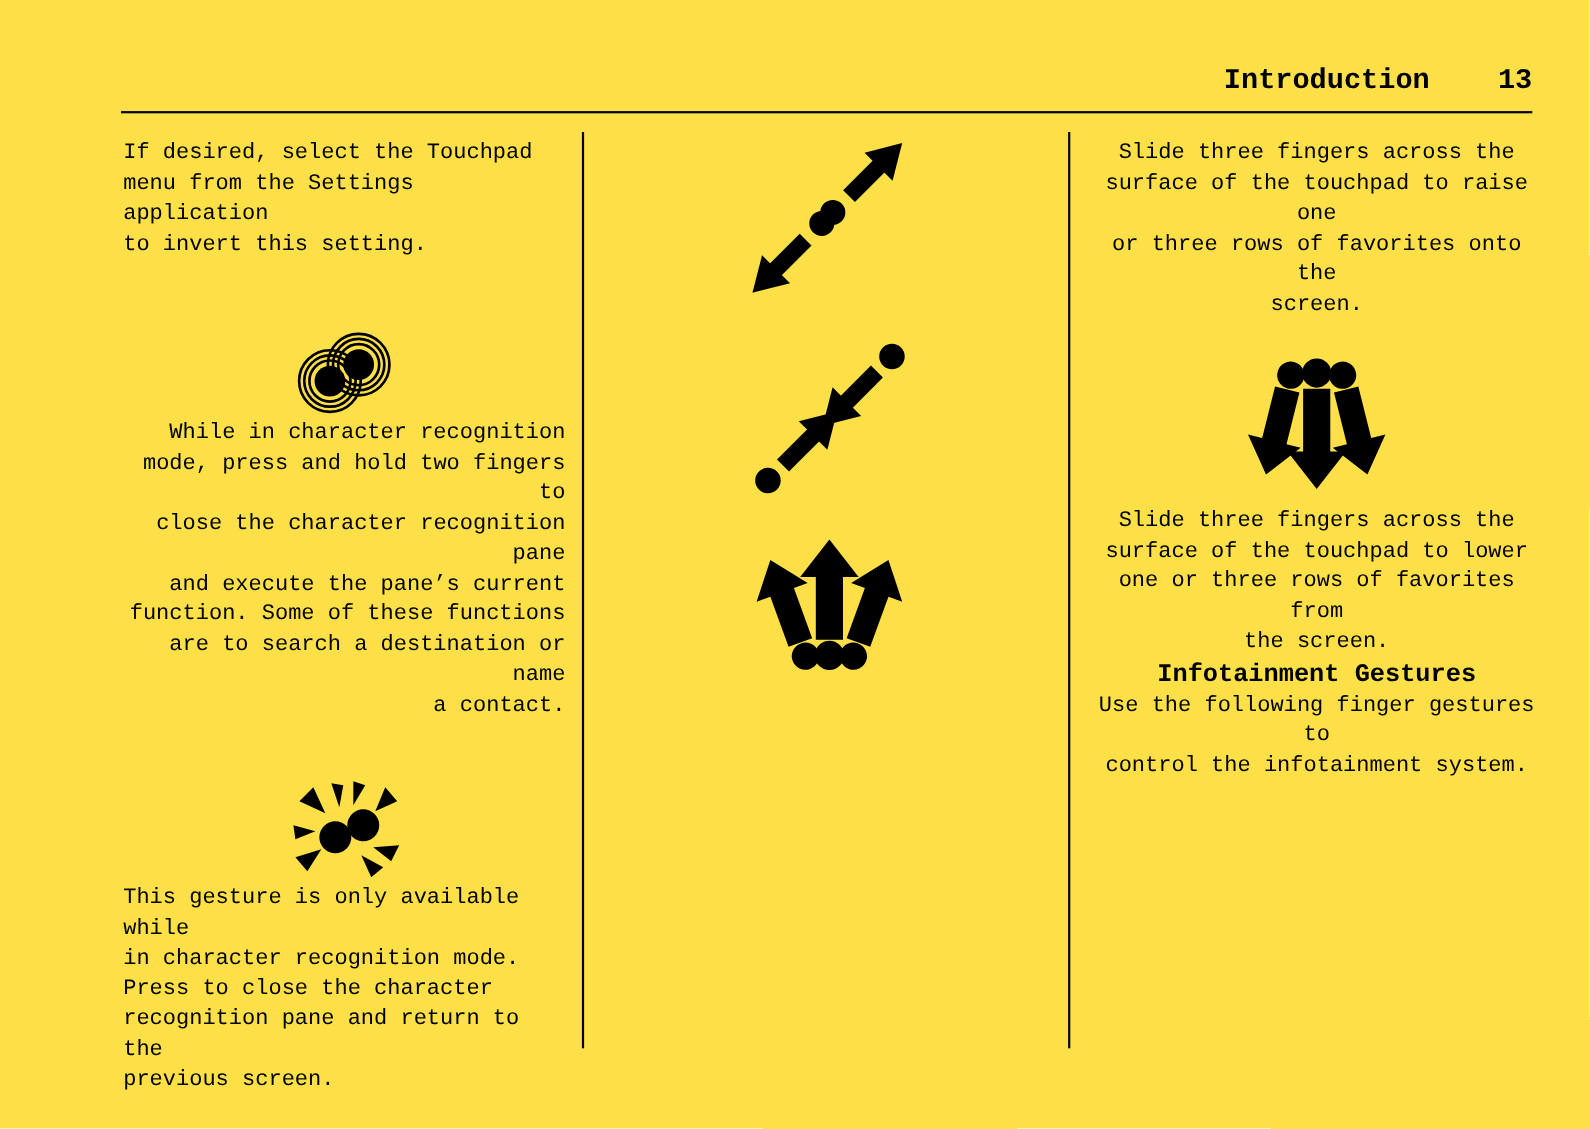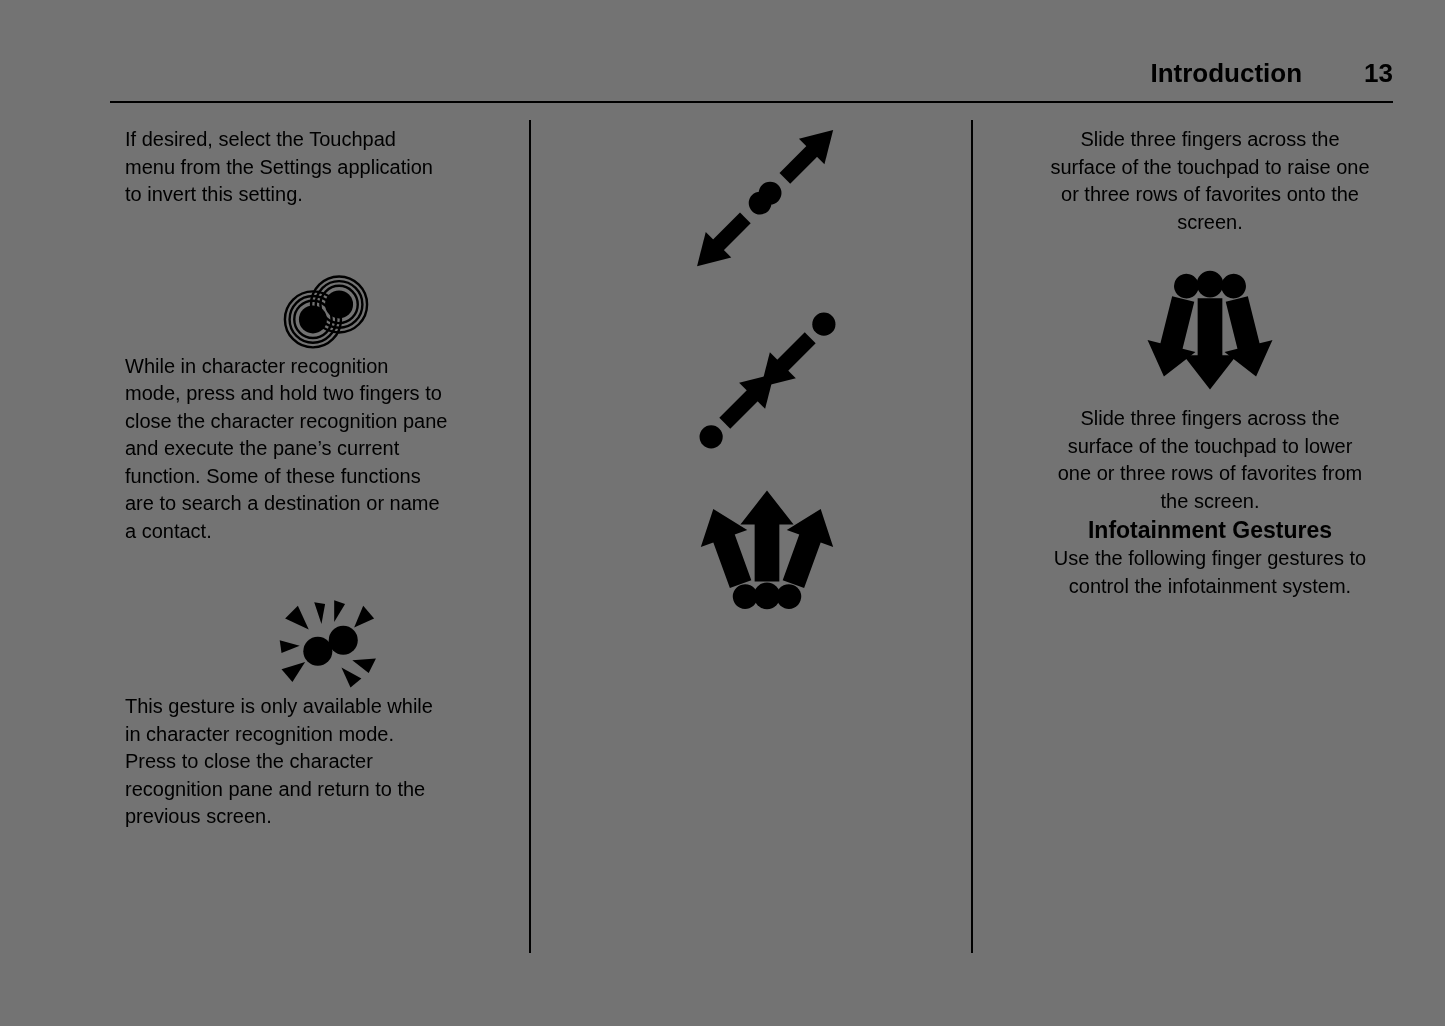--- a/index.html
+++ b/index.html
@@ -1,23 +1,23 @@
 <!DOCTYPE html>
 <html><head>
 <meta charset="utf-8">
 <style>
   * { box-sizing: border-box; }
   html, body { margin: 0; padding: 0; background: #ffffff; }
   .page {
     position: relative;
     width: 1445px;
     height: 1026px;
-    background: #737373;
+    background: #fde047;
     color: #000000;
-    font-family: Liberation Sans, sans-serif;
+    font-family: Liberation Mono, monospace;
     overflow: hidden;
   }
   .header {
     position: absolute;
     top: 58px;
     right: 52px;
     display: flex;
     align-items: baseline;
     gap: 62px;
     font-size: 26px;
@@ -38,42 +38,41 @@
     width: 2px;
     background: #000000;
   }
   .vrule.v1 { left: 529px; }
   .vrule.v2 { left: 971px; }
   .col {
     position: absolute;
     top: 126px;
     font-size: 20px;
     line-height: 27.5px;
-    margin-left: 13px;
   }
   .col-left   { left: 112px;  width: 402px; }
   .col-middle { left: 555px;  width: 398px; }
   .col-right  { left: 997px;  width: 400px; text-align: center; }
   .col p {
     margin: 0;
     white-space: pre-line;
   }
   .col h2 {
     margin: 0;
     font-size: 23px;
     font-weight: bold;
     line-height: 30px;
   }
   .icon-row {
     display: flex;
     justify-content: center;
     align-items: center;
   }
   .mt60 { margin-top: 60px; }
-  .mt52 { margin-top: 52px; }
+  .mt52 { margin-top: 52px; text-align: right; }
   .mt48 { margin-top: 48px; }
   .mt44 { margin-top: 44px; }
   .mt34 { margin-top: 34px; }
   .mt26 { margin-top: 26px; }
   .mt22 { margin-top: 22px; }
   .mt20 { margin-top: 20px; }
   .mt18 { margin-top: 18px; }
   .mt12 { margin-top: 12px; }
   svg { display: block; }
 </style>

